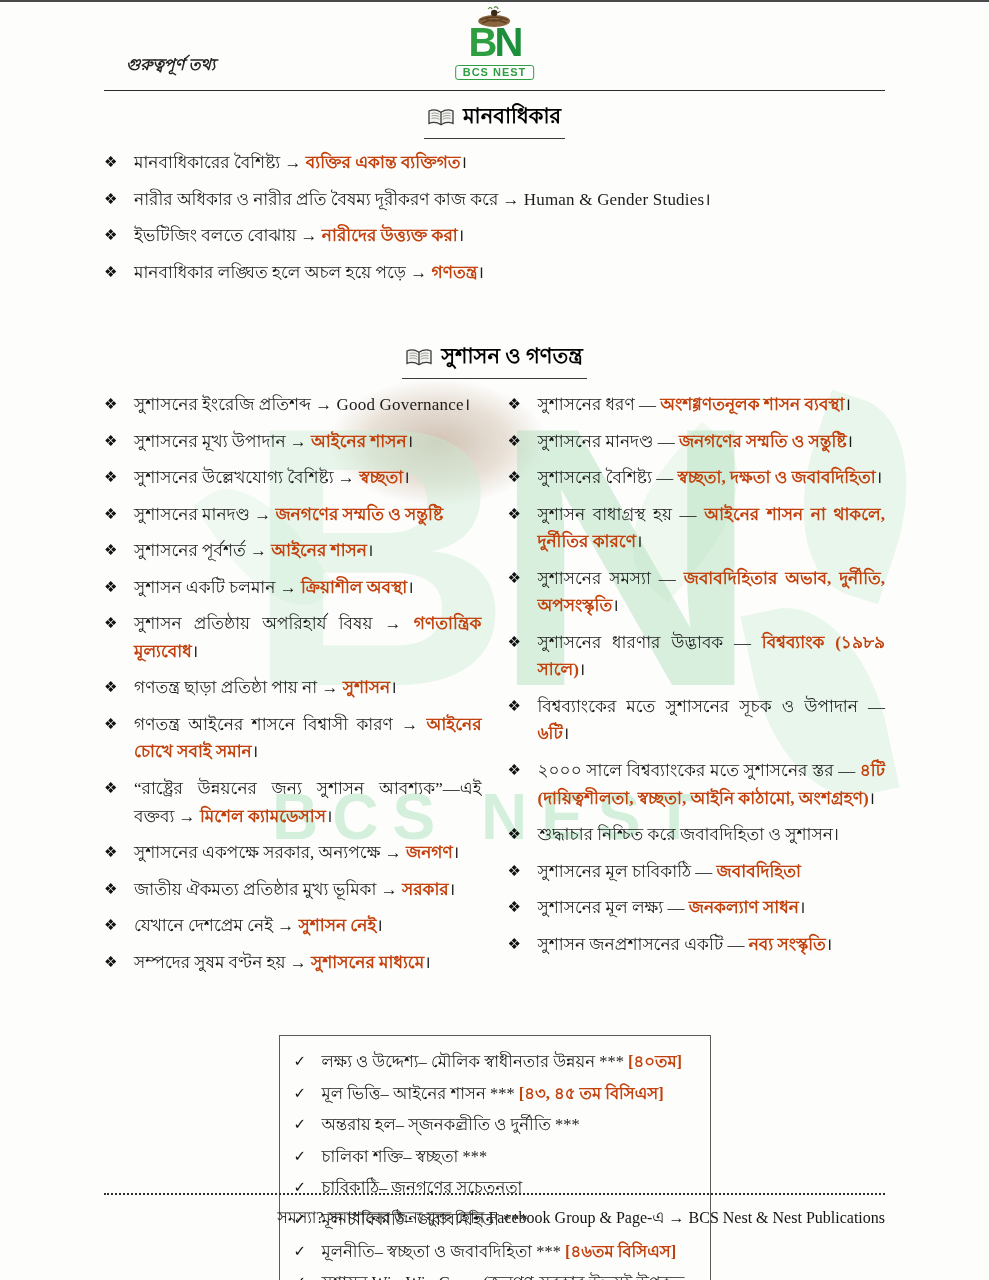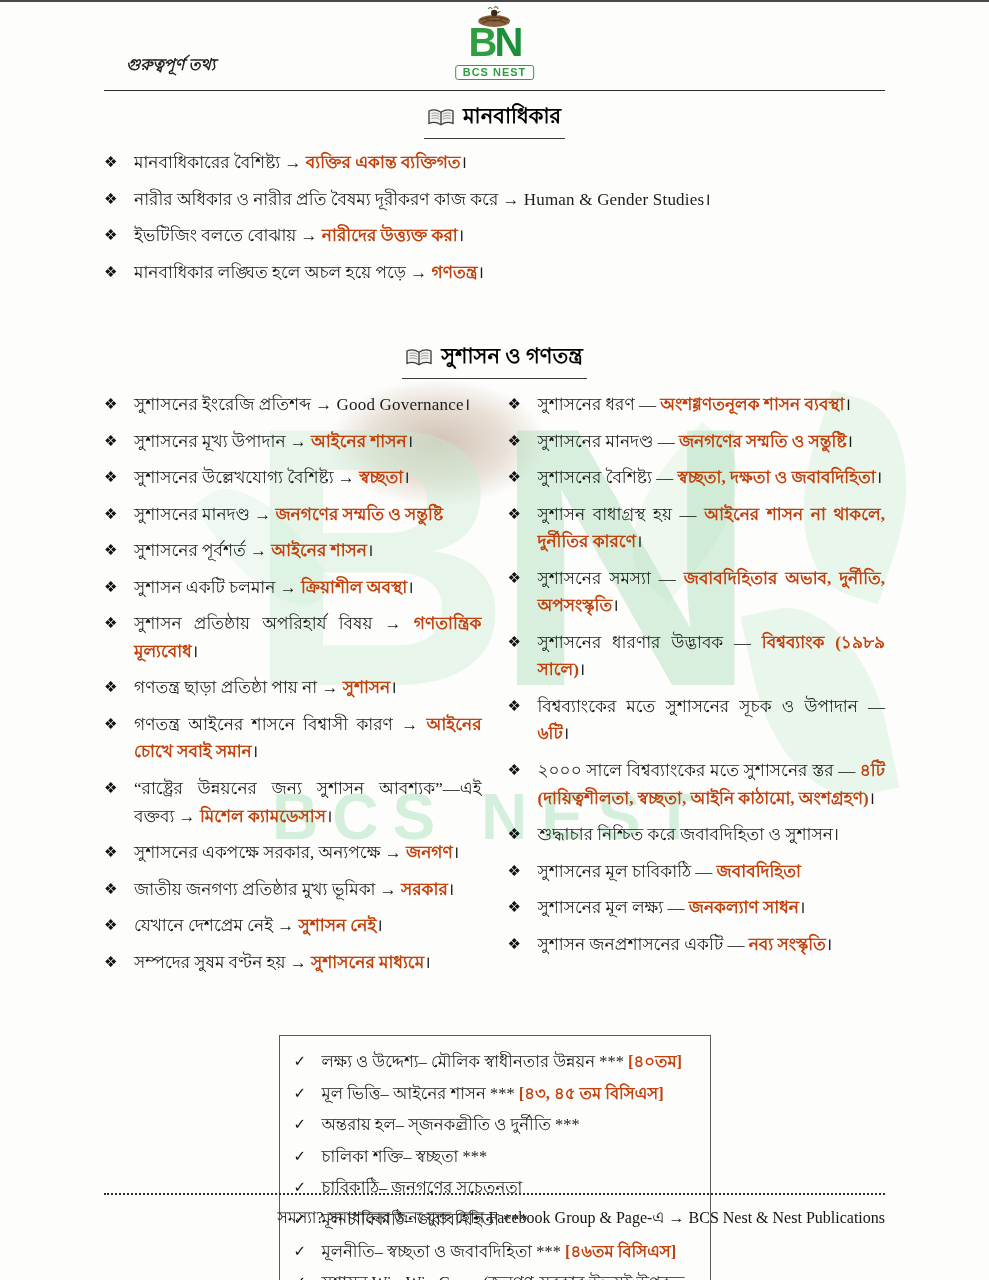--- a/index.html
+++ b/index.html
@@ -211,21 +211,21 @@
           <div class="item">
             <span class="bullet">❖</span>
             <span class="txt"><span>“রাষ্ট্রের উন্নয়নের জন্য সুশাসন আবশ্যক”—এই বক্তব্য → </span><b>মিশেল ক্যামডেসাস</b><span>।</span></span>
           </div>
           <div class="item">
             <span class="bullet">❖</span>
             <span class="txt"><span>সুশাসনের একপক্ষে সরকার, অন্যপক্ষে → </span><b>জনগণ</b><span>।</span></span>
           </div>
           <div class="item">
             <span class="bullet">❖</span>
-            <span class="txt"><span>জাতীয় জনগণ্য প্রতিষ্ঠার মুখ্য ভূমিকা → </span><b>সরকার</b><span>।</span></span>
+            <span class="txt"><span>জাতীয় ঐকমত্য প্রতিষ্ঠার মুখ্য ভূমিকা → </span><b>সরকার</b><span>।</span></span>
           </div>
           <div class="item">
             <span class="bullet">❖</span>
             <span class="txt"><span>যেখানে দেশপ্রেম নেই → </span><b>সুশাসন নেই</b><span>।</span></span>
           </div>
           <div class="item">
             <span class="bullet">❖</span>
             <span class="txt"><span>সম্পদের সুষম বণ্টন হয় → </span><b>সুশাসনের মাধ্যমে</b><span>।</span></span>
           </div>
         </div>

